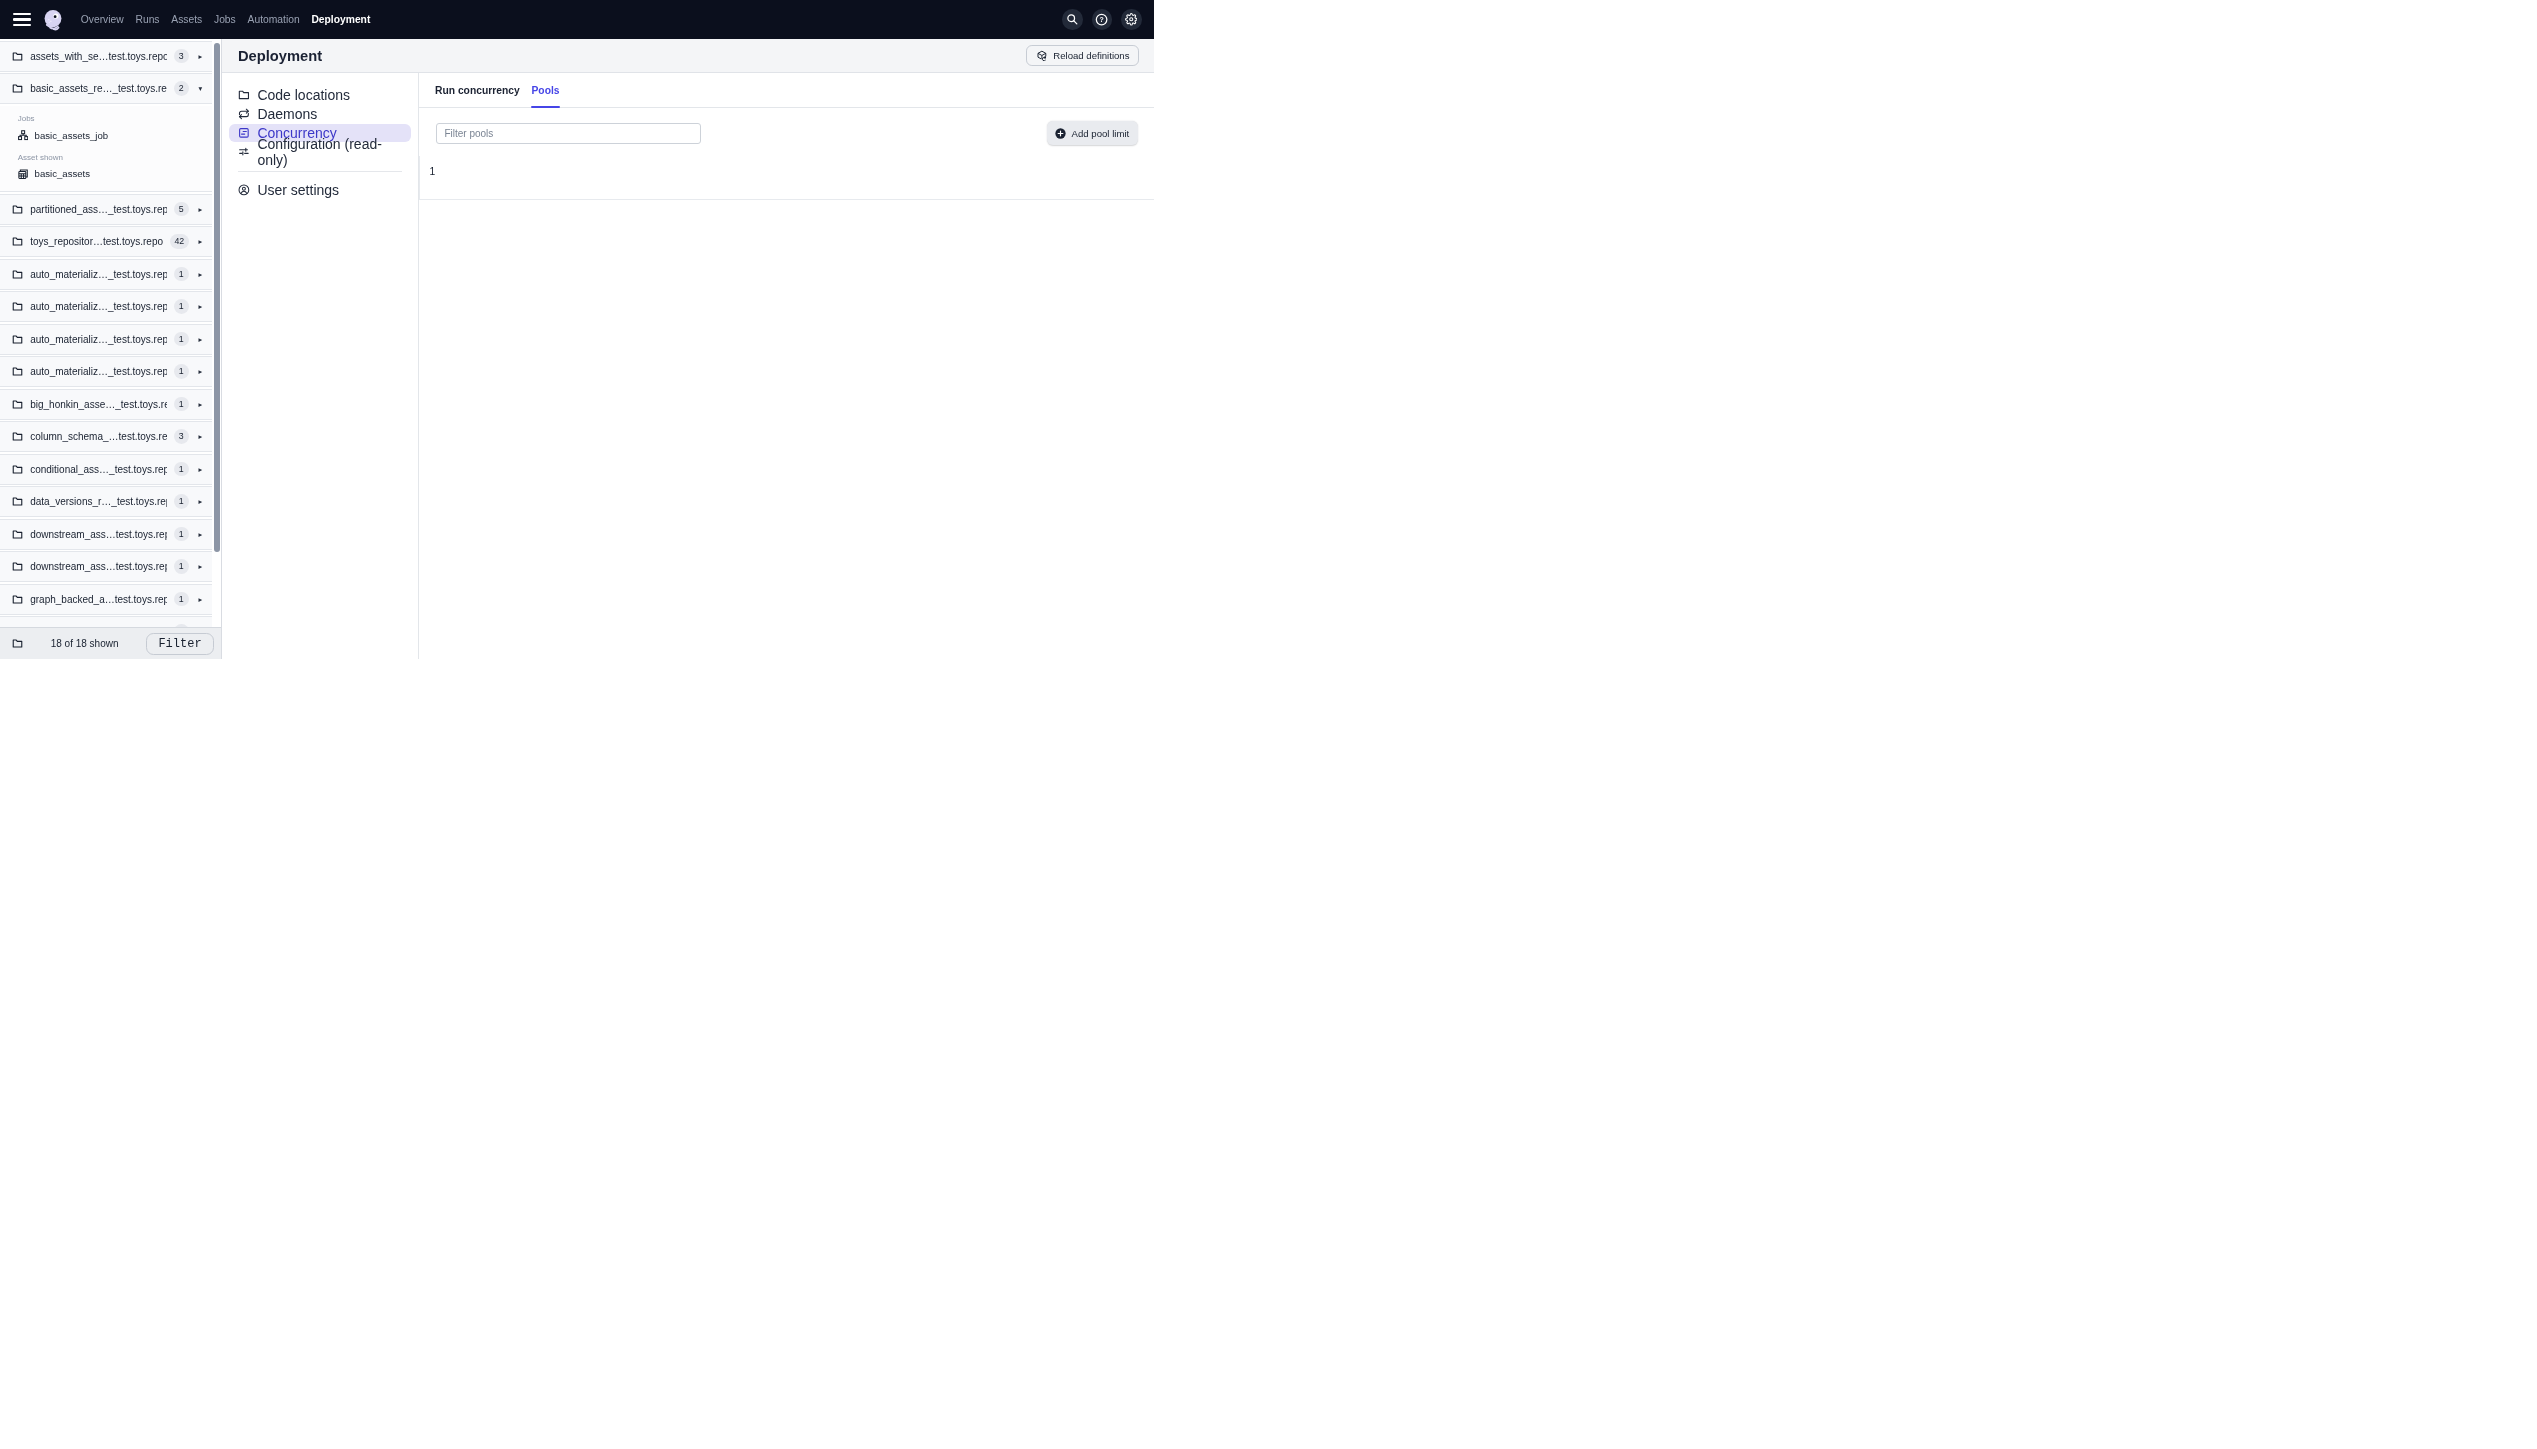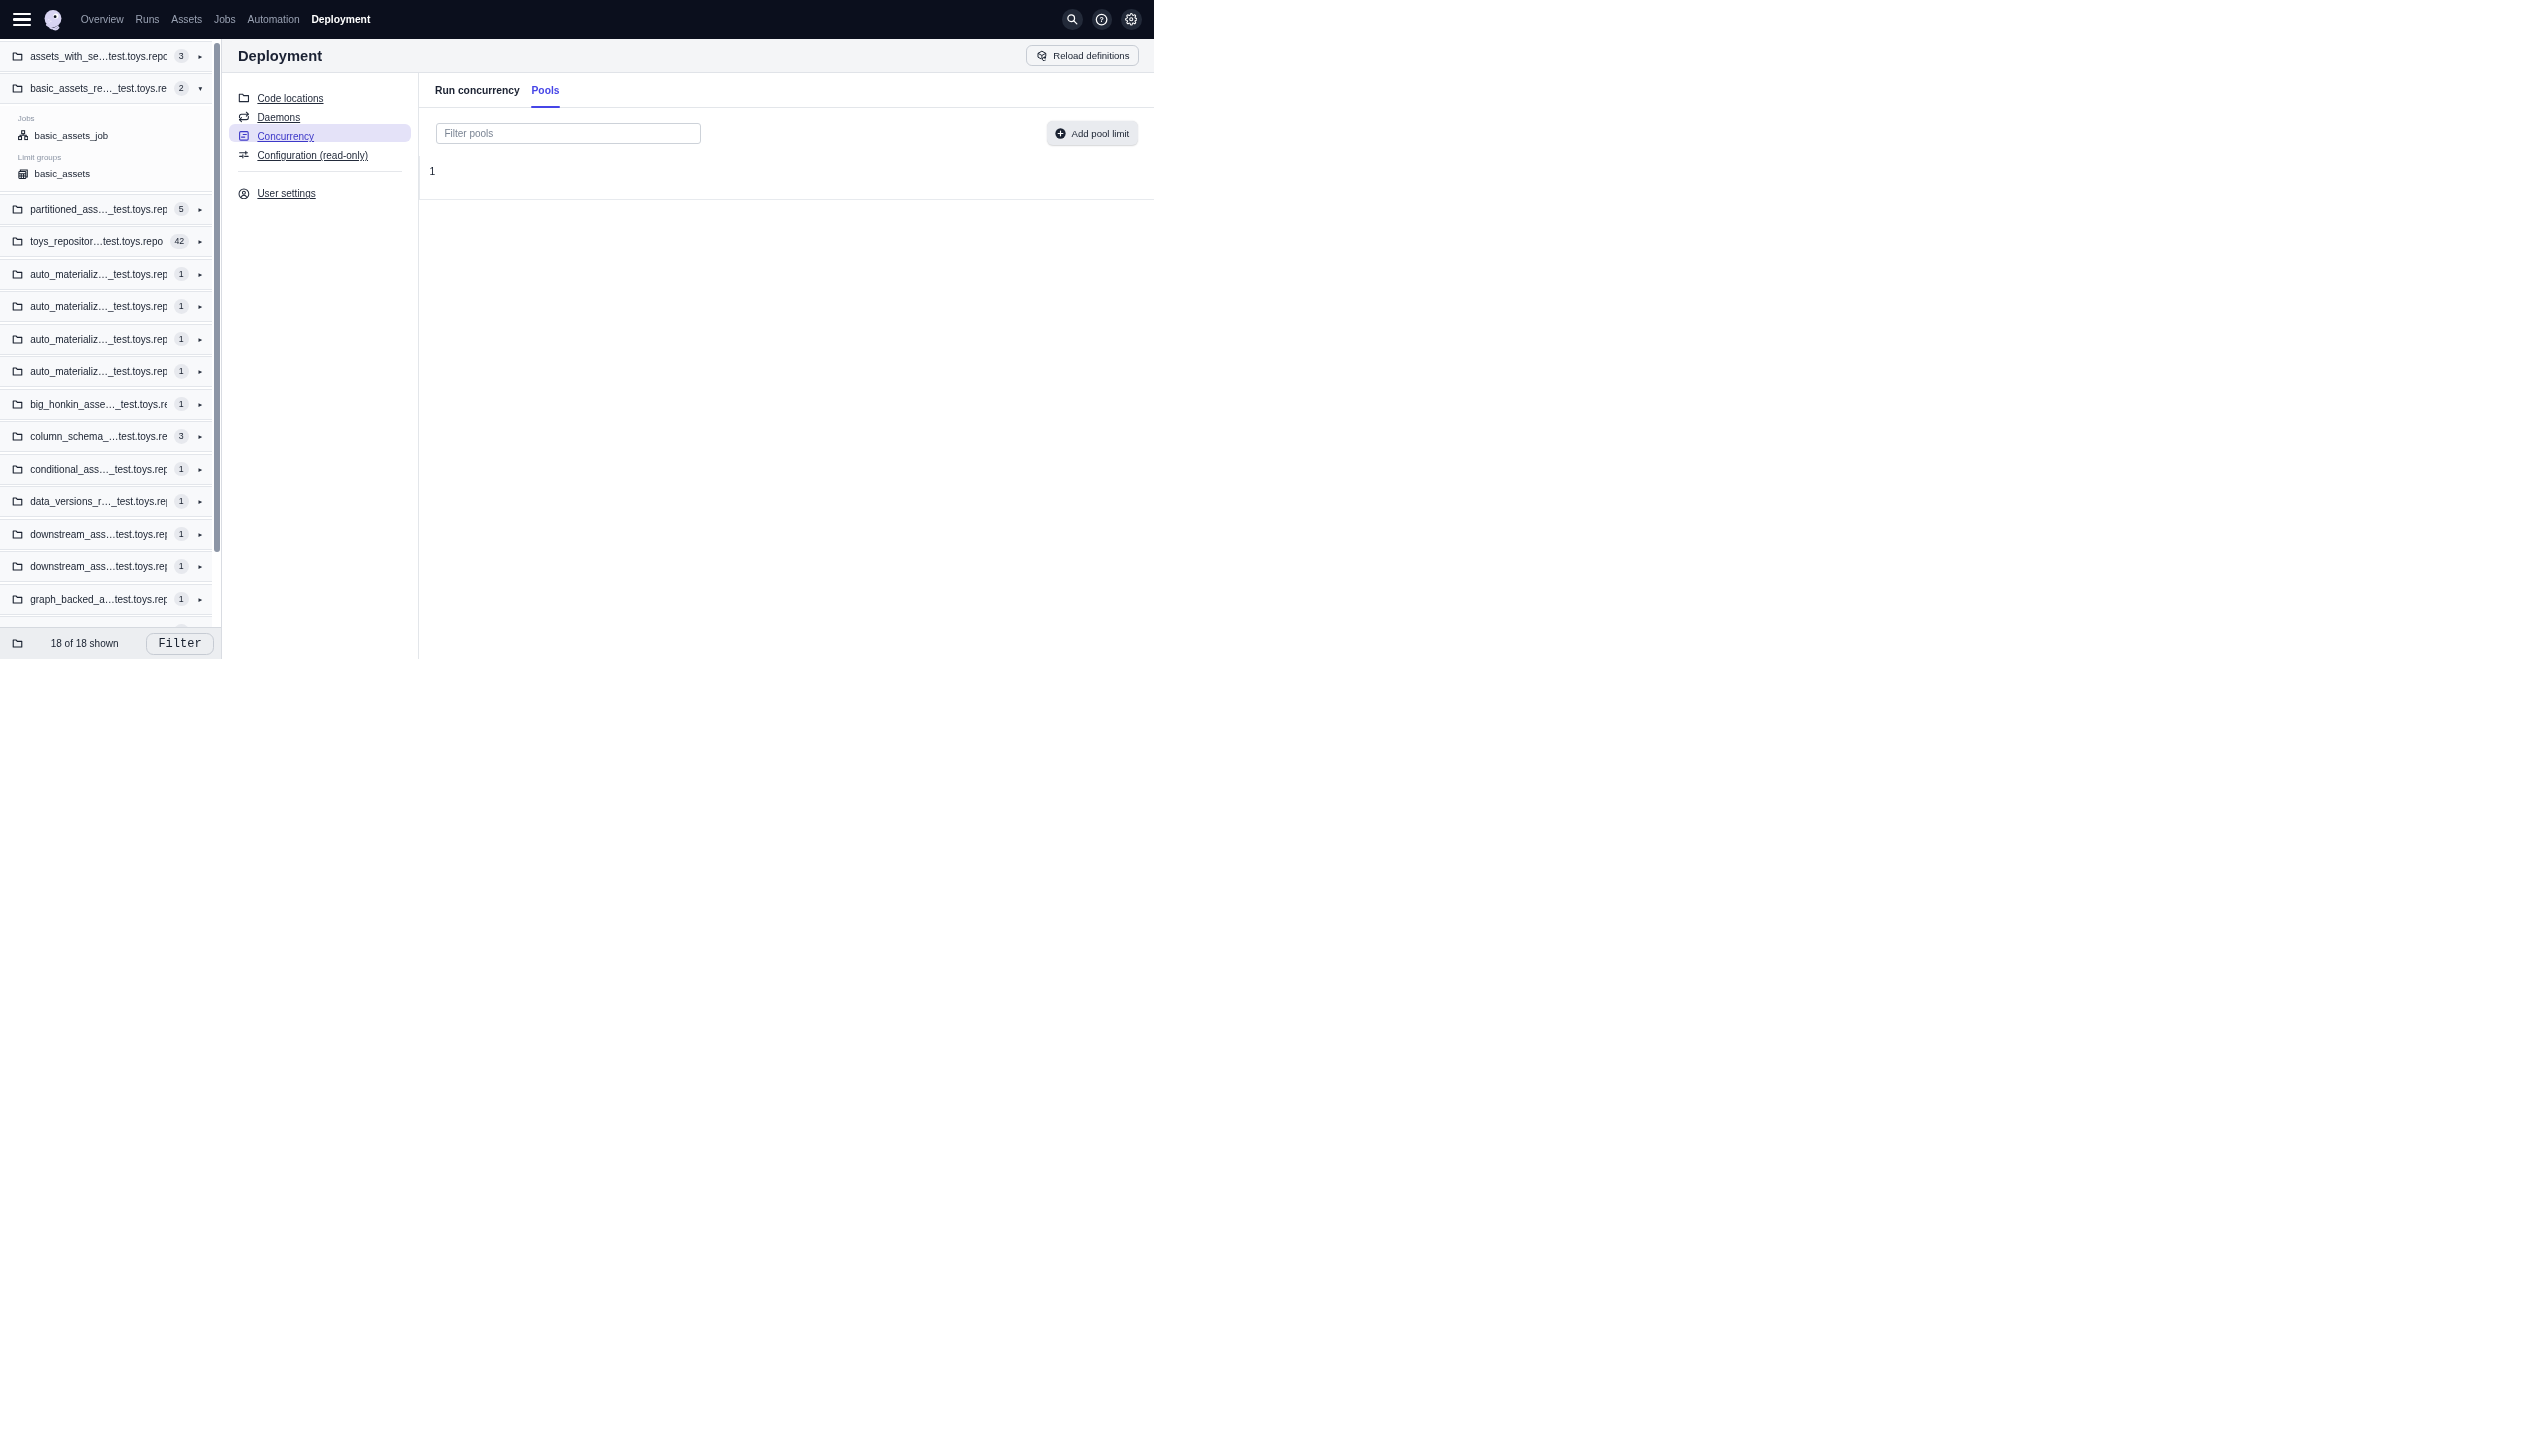--- a/index.html
+++ b/index.html
@@ -85,22 +85,22 @@
   .page-title { font-size:14.7px; font-weight:700; color:#1A2133; flex:1; }
   .btn-reload {
     height:20.6px; display:flex; align-items:center; gap:5.2px; padding:0 8.8px;
     border:0.7px solid #C7CCD4; border-radius:5.9px; background:transparent;
     font-size:9.6px; font-weight:500; color:#18202F; cursor:pointer; font-family:inherit;
   }
 
   .main-body { flex:1; display:flex; min-height:0; }
   .subnav { width:196px; flex:none; padding:12.5px 7.4px 0 7.4px; }
   .subnav-item {
-    height:18.4px; display:flex; align-items:flex-end; gap:7.4px; padding:0 8.8px;
-    border-radius:5.9px; font-size:10px; color:#232B3B; cursor:pointer; margin-bottom:0.7px;text-decoration:underline;
+    height:18.4px; display:flex; align-items:center; gap:7.4px; padding:0 8.8px;
+    border-radius:5.9px; font-size:14px; color:#232B3B; cursor:pointer; margin-bottom:0.7px;
   }
   .subnav-item .nicon { color:#232B3B; flex:none; }
   .subnav-item.selected { background:#E4E2F8; color:#3D38C8; font-weight:500; }
   .subnav-item.selected .nicon { color:#3D38C8; }
   .subnav-divider { height:0.7px; background:#E5E7EB; margin:9.6px 8.8px 9.6px 8.8px; }
 
   .content { flex:1; border-left:0.7px solid #E3E6EA; min-width:0; display:flex; flex-direction:column; }
   .tabs-row {
     height:35px; border-bottom:0.7px solid #E3E6EA; display:flex; align-items:center;
     gap:11.8px; padding:0 16px; flex:none;
@@ -234,21 +234,21 @@
       <span class="sicon">
         <svg width="10.3" height="10.3" viewBox="0 0 14 14" fill="none" stroke="currentColor" stroke-width="1.4">
           <rect x="5" y="1" width="4" height="4"></rect>
           <rect x="0.8" y="9" width="4" height="4"></rect>
           <rect x="9.2" y="9" width="4" height="4"></rect>
           <path d="M7 5v2M2.8 9V7h8.4v2"></path>
         </svg>
       </span>
       <span>basic_assets_job</span>
     </div>
-    <div class="sec-label">Limit groups</div>
+    <div class="sec-label">Asset shown</div>
     <div class="sub-item">
       <span class="sicon">
         <svg width="10.3" height="10.3" viewBox="0 0 14 14" fill="none" stroke="currentColor" stroke-width="1.4">
           <path d="M3.2 3.2V1.4h9.4v9.4h-1.8"></path>
           <rect x="1.2" y="3.4" width="9.4" height="9.4" rx="1"></rect>
           <path d="M1.2 6.4h9.4M4.4 6.4v6.4M7.6 6.4v6.4M1.2 9.6h9.4"></path>
         </svg>
       </span>
       <span>basic_assets</span>
     </div>

